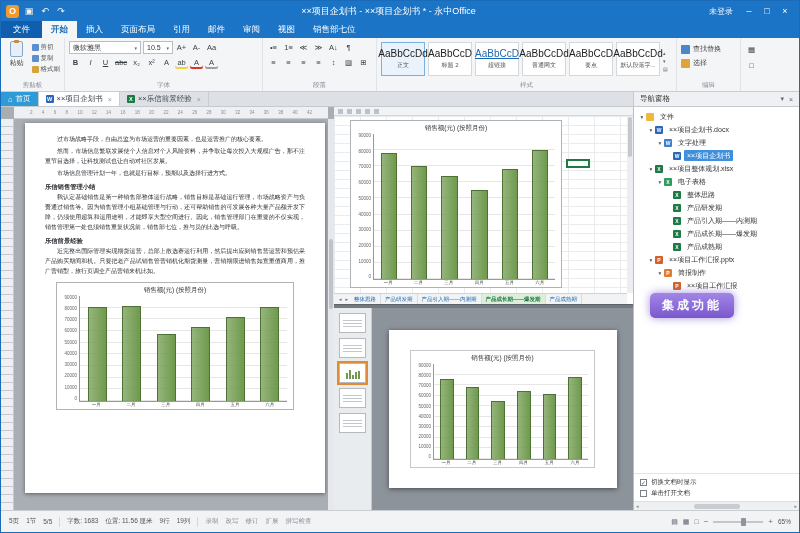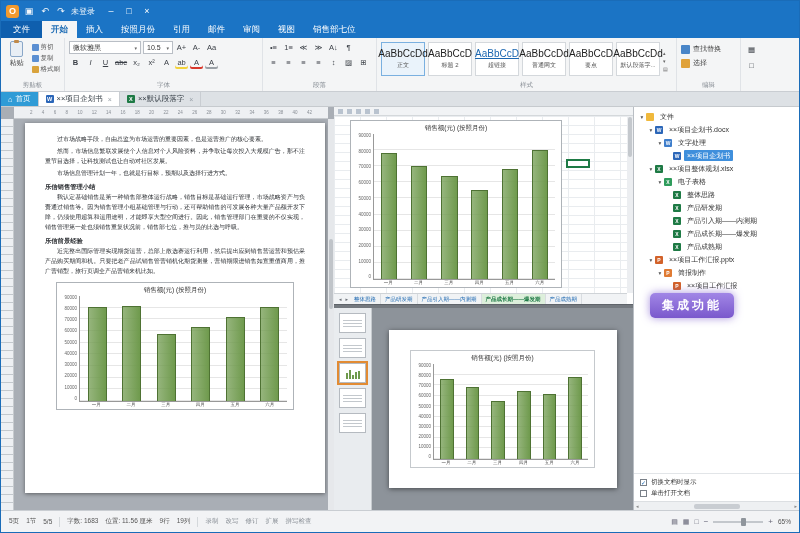--- a/index.html
+++ b/index.html
@@ -138,33 +138,34 @@
 
 <div class="window">
 
   <div class="titlebar">
     <div class="logo">O</div>
     <div class="qa">
         <span class="qa-ic">▣</span>
         <span class="qa-ic">↶</span>
         <span class="qa-ic">↷</span>
       </div>
+    <div class="tb-title">××项目企划书 - ××项目企划书 * - 永中Office</div>
     <div class="login">未登录</div>
     <div class="wc">
         <span class="wc-ic">–</span>
         <span class="wc-ic">□</span>
         <span class="wc-ic">×</span>
       </div>
   </div>
 
   <div class="menubar">
       <div class="mtab file">文件</div>
       <div class="mtab active">开始</div>
       <div class="mtab">插入</div>
-      <div class="mtab">按照月份</div>
+      <div class="mtab">页面布局</div>
       <div class="mtab">引用</div>
       <div class="mtab">邮件</div>
       <div class="mtab">审阅</div>
       <div class="mtab">视图</div>
       <div class="mtab">销售部七位</div>
     </div>
 
   <div class="ribbon">
     <div class="rgroup g-clip">
       <div class="paste-btn">
@@ -299,24 +300,29 @@
           <span>⌂</span>
           <span>首页</span>
         </div>
         <div class="dtab active">
           <span class="tic" style="background: rgb(43, 102, 184);">W</span>
           <span>××项目企划书</span>
           <span class="tclose">×</span>
         </div>
         <div class="dtab">
           <span class="tic" style="background: rgb(30, 122, 69);">X</span>
-          <span>××默认段落字</span>
+          <span>××乐信前景经验</span>
           <span class="tclose">×</span>
         </div>
       </div>
+    <div class="navheader">
+      <span class="nh-title">导航窗格</span>
+      <span class="nh-ic">▾</span>
+      <span class="nh-ic">×</span>
+    </div>
   </div>
 
   <div class="main">
 
     <div class="docpane">
       <div class="hruler">
           <span>2</span>
           <span>4</span>
           <span>6</span>
           <span>8</span>

